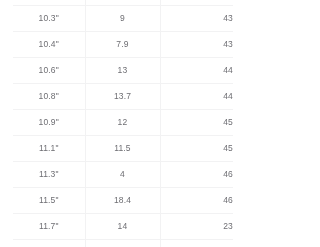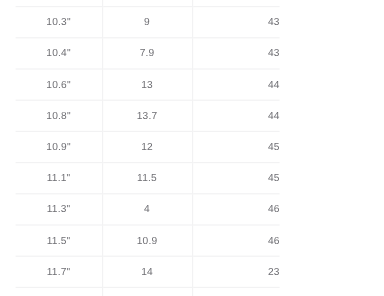--- a/index.html
+++ b/index.html
@@ -115,21 +115,21 @@
         </tr>
 
         <tr>
           <td>11.3"</td>
           <td>4</td>
           <td class="col-last">46</td>
         </tr>
 
         <tr>
           <td>11.5"</td>
-          <td>10.9</td>
+          <td>18.4</td>
           <td class="col-last">46</td>
         </tr>
 
         <tr>
           <td>11.7"</td>
           <td>14</td>
           <td class="col-last">23</td>
         </tr>
 
         <tr class="partial">

